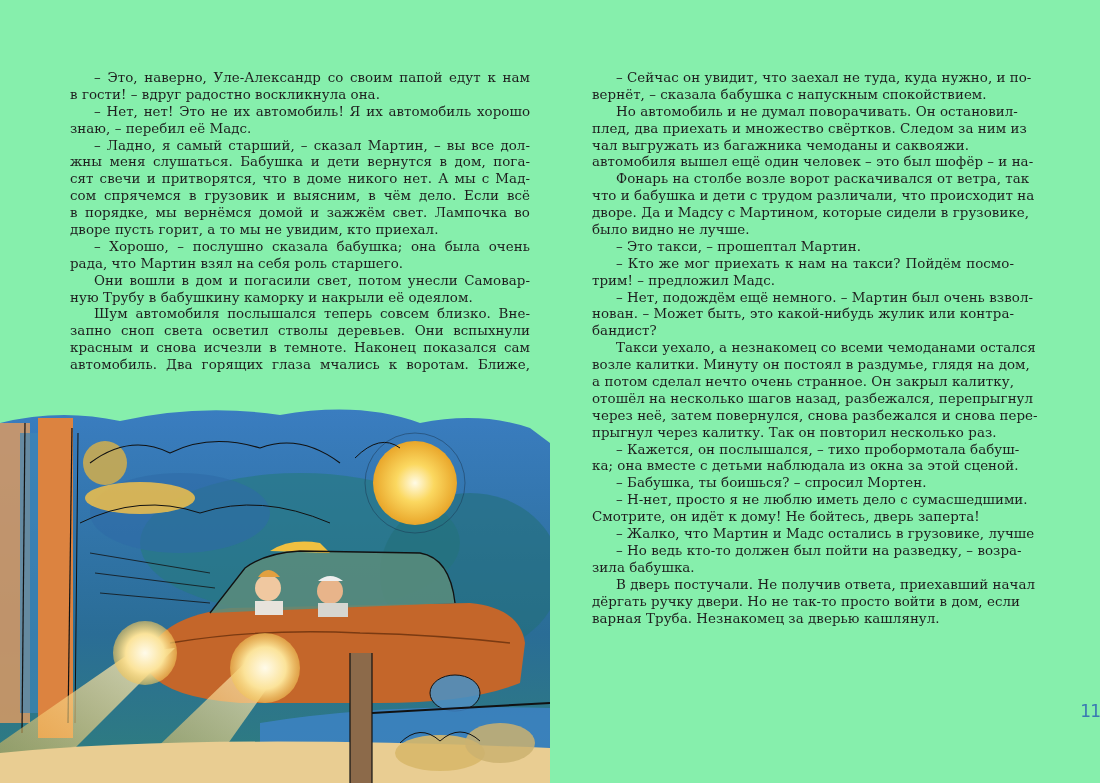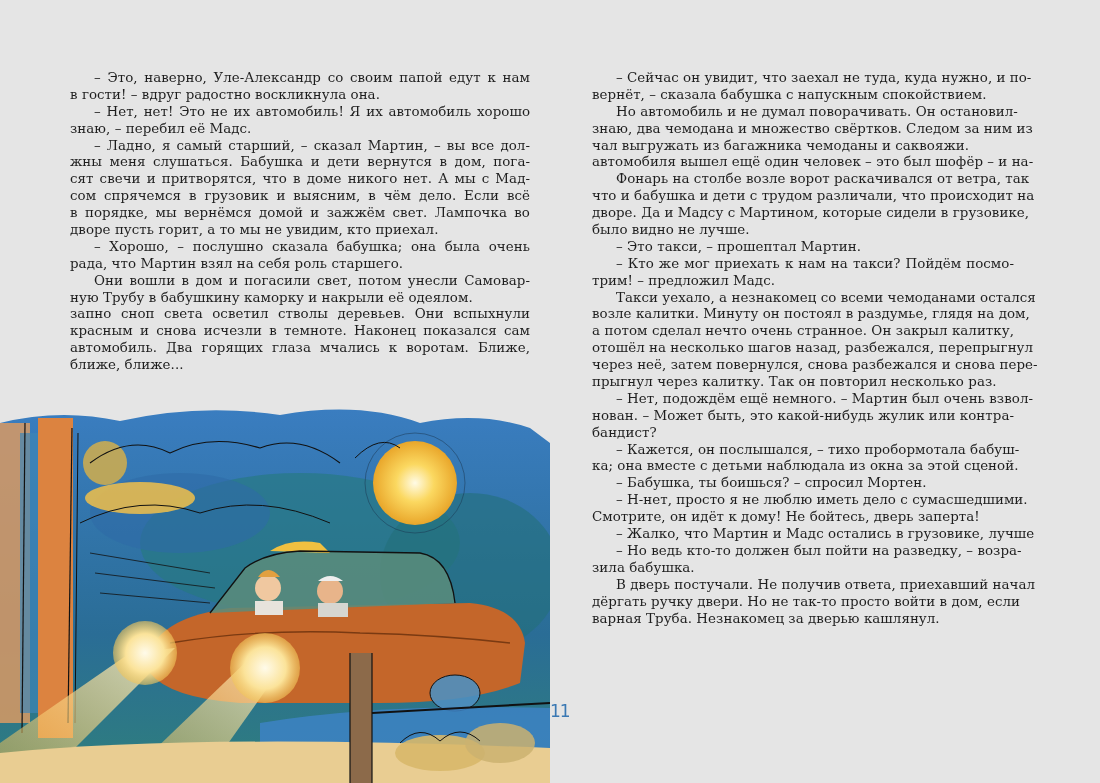--- a/index.html
+++ b/index.html
@@ -12,21 +12,21 @@
     height: 783px;
     position: relative;
     overflow: hidden;
     font-family: "DejaVu Serif", "Liberation Serif", serif;
     color: #1e1e1e;
   }
   .page {
     position: absolute;
     top: 0;
     height: 783px;
-    background: #e5e5e5;
+    background: #86efac;
   }
   .page-left { left: 0; width: 550px; }
   .page-right { left: 550px; width: 550px; }
 
   .text-block {
     position: absolute;
     font-size: 13.4px;
     line-height: 16.9px;
     text-align: justify;
     letter-spacing: 0.05px;
@@ -42,21 +42,21 @@
     height: 16.9px;
   }
   .line.indent { padding-left: 24px; }
   .line.last { text-align-last: left; }
 
   .page-number {
     position: absolute;
     left: 0;
     width: 550px;
     top: 701px;
-    text-align: left;
+    text-align: right;
     font-family: "DejaVu Sans", "Liberation Sans", sans-serif;
     font-size: 17px;
     color: #3a78b3;
     letter-spacing: -1px;
   }
 
   
   .illustration {
     position: absolute;
     left: 0;
@@ -90,24 +90,24 @@
       </div>
       <div class="paragraph">
         <span class="line indent">– Хорошо, – послушно сказала бабушка; она была очень</span>
         <span class="line last">рада, что Мартин взял на себя роль старшего.</span>
       </div>
       <div class="paragraph">
         <span class="line indent">Они вошли в дом и погасили свет, потом унесли Самовар-</span>
         <span class="line last">ную Трубу в бабушкину каморку и накрыли её одеялом.</span>
       </div>
       <div class="paragraph">
+        <span class="line indent">Шум автомобиля послышался теперь совсем близко. Вне-</span>
         <span class="line">запно сноп света осветил стволы деревьев. Они вспыхнули</span>
         <span class="line">красным и снова исчезли в темноте. Наконец показался сам</span>
         <span class="line">автомобиль. Два горящих глаза мчались к воротам. Ближе,</span>
-        <span class="line last">ближе, ближе...</span>
       </div>
     </div>
 
   <div class="illustration">
     <svg width="550" height="380" viewBox="0 0 550 380" xmlns="http://www.w3.org/2000/svg">
       <defs>
         <radialGradient id="moonG" cx="50%" cy="50%" r="50%">
           <stop offset="0%" stop-color="#fffbe6"></stop>
           <stop offset="45%" stop-color="#fbd860"></stop>
           <stop offset="100%" stop-color="#e9a62a"></stop>
@@ -191,51 +191,51 @@
 </div>
 
 <div class="page page-right">
   <div class="text-block" id="right-text">
       <div class="paragraph">
         <span class="line indent">– Сейчас он увидит, что заехал не туда, куда нужно, и по-</span>
         <span class="line last">вернёт, – сказала бабушка с напускным спокойствием.</span>
       </div>
       <div class="paragraph">
         <span class="line indent">Но автомобиль и не думал поворачивать. Он остановил-</span>
-        <span class="line">знаю, два чемодана и множество свёртков. Следом за ним из</span>
+        <span class="line">плед, два приехать и множество свёртков. Следом за ним из</span>
         <span class="line last">чал выгружать из багажника чемоданы и саквояжи.</span>
         <span class="line">автомобиля вышел ещё один человек – это был шофёр – и на-</span>
       </div>
       <div class="paragraph">
         <span class="line indent">Фонарь на столбе возле ворот раскачивался от ветра, так</span>
         <span class="line">что и бабушка и дети с трудом различали, что происходит на</span>
         <span class="line">дворе. Да и Мадсу с Мартином, которые сидели в грузовике,</span>
         <span class="line last">было видно не лучше.</span>
       </div>
       <div class="paragraph">
         <span class="line indent last">– Это такси, – прошептал Мартин.</span>
       </div>
       <div class="paragraph">
         <span class="line indent">– Кто же мог приехать к нам на такси? Пойдём посмо-</span>
         <span class="line last">трим! – предложил Мадс.</span>
+      </div>
+      <div class="paragraph">
+        <span class="line indent">– Нет, подождём ещё немного. – Мартин был очень взвол-</span>
+        <span class="line">нован. – Может быть, это какой-нибудь жулик или контра-</span>
+        <span class="line last">бандист?</span>
       </div>
       <div class="paragraph">
         <span class="line indent">Такси уехало, а незнакомец со всеми чемоданами остался</span>
         <span class="line">возле калитки. Минуту он постоял в раздумье, глядя на дом,</span>
         <span class="line">а потом сделал нечто очень странное. Он закрыл калитку,</span>
         <span class="line">отошёл на несколько шагов назад, разбежался, перепрыгнул</span>
         <span class="line">через неё, затем повернулся, снова разбежался и снова пере-</span>
         <span class="line last">прыгнул через калитку. Так он повторил несколько раз.</span>
       </div>
       <div class="paragraph">
-        <span class="line indent">– Нет, подождём ещё немного. – Мартин был очень взвол-</span>
-        <span class="line">нован. – Может быть, это какой-нибудь жулик или контра-</span>
-        <span class="line last">бандист?</span>
-      </div>
-      <div class="paragraph">
         <span class="line indent">– Кажется, он послышался, – тихо пробормотала бабуш-</span>
         <span class="line last">ка; она вместе с детьми наблюдала из окна за этой сценой.</span>
       </div>
       <div class="paragraph">
         <span class="line indent last">– Бабушка, ты боишься? – спросил Мортен.</span>
       </div>
       <div class="paragraph">
         <span class="line indent">– Н-нет, просто я не люблю иметь дело с сумасшедшими.</span>
         <span class="line last">Смотрите, он идёт к дому! Не бойтесь, дверь заперта!</span>
       </div>

